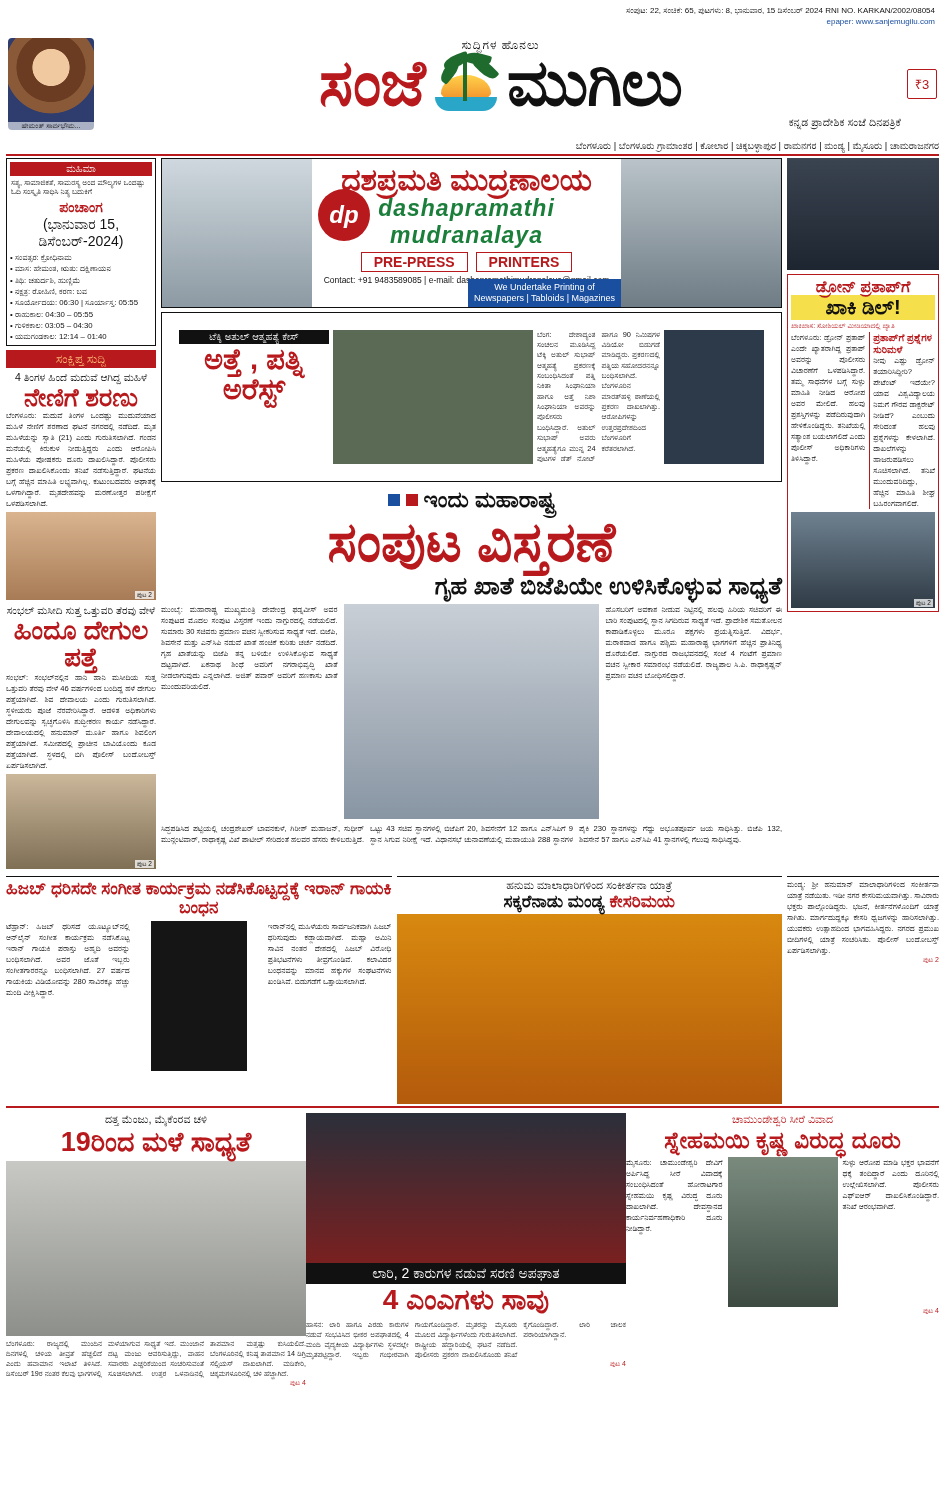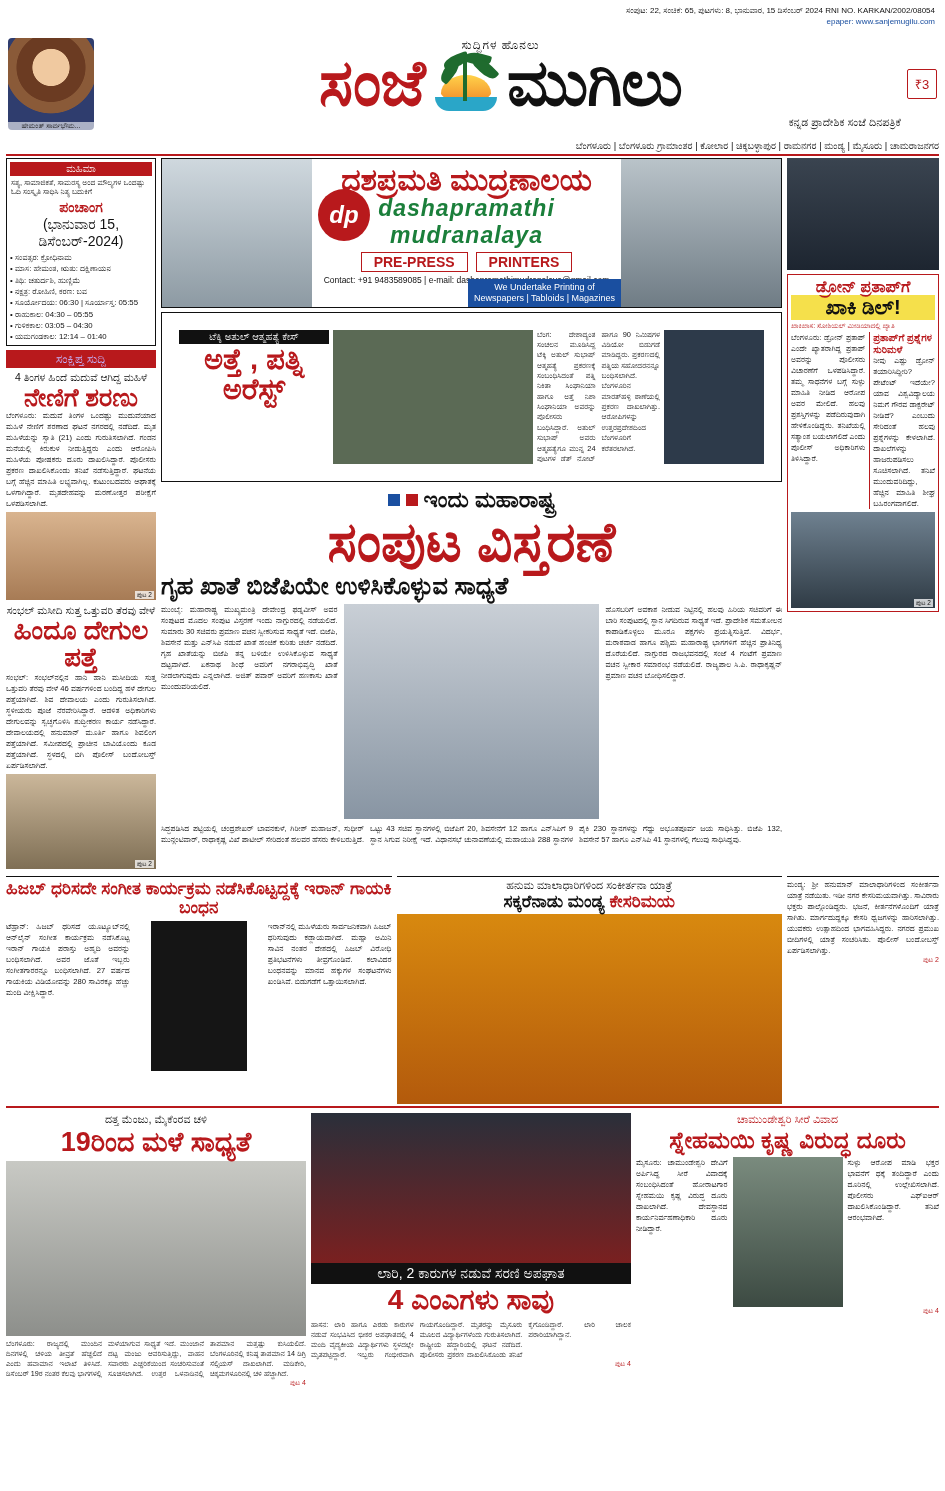--- a/index.html
+++ b/index.html
@@ -57,21 +57,21 @@
 
   
   .panchanga { border:1px solid #111; padding:3px; }
   .panchanga .hdr { background:#b8191c; color:#fff; font-size:10px; text-align:center; padding:1px 0; }
   .panchanga .note { font-size:7.5px; line-height:1.3; color:#111; padding:2px 1px; }
   .panchanga .title { color:#b8191c; font-size:14px; text-align:center; font-weight:bold; }
   .panchanga .date { font-size:14px; text-align:center; color:#111; }
   .panchanga li { font-size:7.8px; line-height:1.45; list-style:none; }
   .panchanga ul { margin:2px 0 0; padding:0; }
 
-  .secthead { background:#b8191c; color:#c4b5fd; font-size:12px; text-align:center; padding:2px 16px; margin:4px 0 3px; }
+  .secthead { background:#b8191c; color:#fdba74; font-size:12px; text-align:center; padding:2px 16px; margin:4px 0 3px; }
   .kn-head { color:#b8191c; font-weight:bold; line-height:1.05; }
 
   .body-text { font-size:7.6px; line-height:1.45; text-align:justify; color:#111; }
   .photo { background:#ccc; position:relative; overflow:hidden; }
   .photo .pcap { position:absolute; right:2px; bottom:1px; font-size:6.5px; background:rgba(255,255,255,.75); padding:0 2px; }
 
   
   .advert { border:1px solid #111; height:150px; display:flex; align-items:stretch; position:relative; background:#fff; overflow:hidden; }
   .advert .machine { width:150px; background:linear-gradient(#cfd8de,#8d9aa3); position:relative; }
   .advert .machine2 { width:160px; background:linear-gradient(#b9c3c9,#6f7c85); }
@@ -93,37 +93,37 @@
   .arrest .hl { color:#b8191c; font-size:29px; font-weight:bold; line-height:1.05; text-align:center; }
   .arrest .gphoto { flex:0 0 200px; background:#5b6a55; }
   .arrest .txt { flex:1; font-size:7.4px; line-height:1.4; column-count:2; column-gap:6px; text-align:justify; }
   .arrest .rphoto { flex:0 0 100px; background:#2d3a4a; }
 
   
   .lead .topline { display:flex; align-items:center; justify-content:center; gap:6px; font-size:22px; color:#111; font-weight:bold; }
   .lead .sq { width:12px; height:12px; background:#b8191c; }
   .lead .sq2 { width:12px; height:12px; background:#1a4fa0; }
   .lead h1 { color:#b8191c; font-size:55px; line-height:1.0; text-align:center; margin:2px 0; font-weight:bold; }
-  .lead h2 { color:#111; font-size:24px; text-align:left; margin:0 0 4px; font-weight:bold; }
+  .lead h2 { color:#111; font-size:24px; text-align:right; margin:0 0 4px; font-weight:bold; }
   .lead .cols { display:grid; grid-template-columns:1fr 1.45fr 1fr; gap:6px; }
   .lead .leadphoto { height:215px; background:linear-gradient(#c9cfd6,#8895a3); }
 
   
   .boxred { border:1px solid #b8191c; padding:3px; }
   .redhead { color:#b8191c; font-size:16px; font-weight:bold; text-align:center; line-height:1.1; }
   .yellowband { background:#f5e04b; color:#111; font-size:20px; font-weight:bold; text-align:center; padding:1px 0; }
 
   
   .mid { display:grid; grid-template-columns:1fr 1fr 152px; gap:5px; margin-top:5px; }
   .mid h3 { color:#b8191c; font-size:17px; line-height:1.15; margin:0 0 3px; text-align:center; font-weight:bold; }
   .mid .ph1 { height:190px; background:#151515; }
   .mid .ph2 { height:190px; background:linear-gradient(#d8890f,#b35a0c); }
 
   
-  .bottom { display:grid; grid-template-columns:300px 320px 1fr; gap:5px; margin-top:5px; }
+  .bottom { display:grid; grid-template-columns:300px 320px 1fr; margin-top:5px; }
   .bottom .hdr-kn { font-size:11px; text-align:center; color:#111; }
   .bottom h3 { font-size:27px; color:#b8191c; text-align:center; margin:1px 0 3px; font-weight:bold; }
   .bottom .fogphoto { height:175px; background:linear-gradient(#c8c9c4,#8d8f8b); }
   .bottom .crashphoto { height:150px; background:linear-gradient(#2a2f3a,#7a2020); }
   .bottom .crashcap { background:#111; color:#fff; font-size:14px; text-align:center; padding:2px; }
   .bottom .crashbig { color:#b8191c; font-size:28px; text-align:center; font-weight:bold; }
   .bottom .manphoto { height:150px; background:linear-gradient(#7a8b7e,#3c4a42); }
   .smallcols { font-size:7.2px; line-height:1.4; column-count:3; column-gap:6px; text-align:justify; }
   .threecol { column-count:3; column-gap:6px; }
   .pagemark { color:#b8191c; font-size:7px; text-align:right; }

